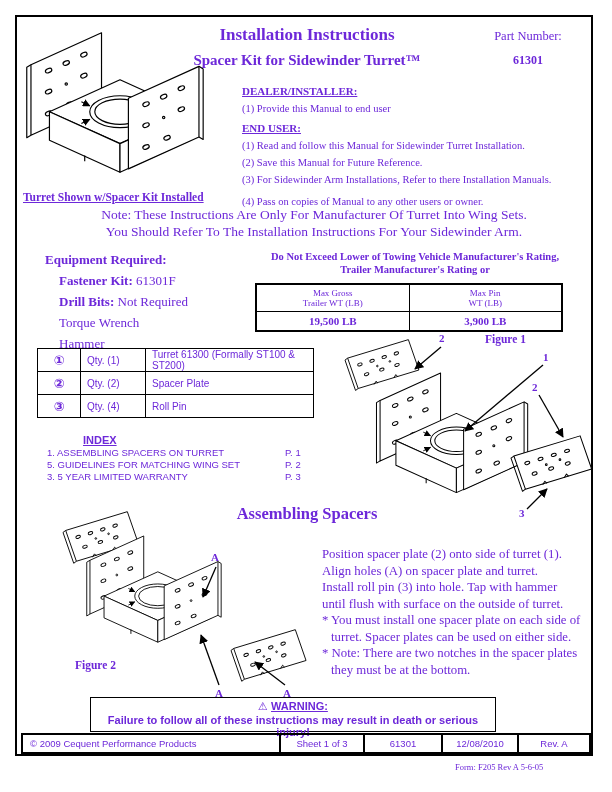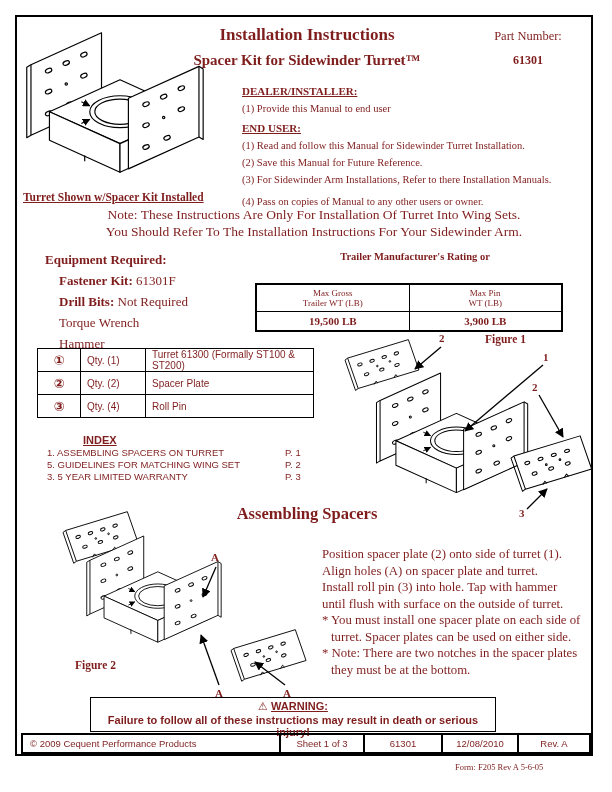--- a/index.html
+++ b/index.html
@@ -1,17 +1,17 @@
 <!DOCTYPE html>
 <html><head>
 <meta charset="utf-8">
 <style>
   html,body{margin:0;padding:0;background:#fff;}
   .sheet{position:relative;width:612px;height:792px;background:#fff;overflow:hidden;
-         font-family:"Liberation Serif","DejaVu Serif",serif;color:#7f1d1d;}
+         font-family:"Liberation Serif","DejaVu Serif",serif;color:#6d28d9;}
   .page{position:absolute;left:15px;top:15px;width:578px;height:741px;border:2px solid #000;box-sizing:border-box;}
   .abs{position:absolute;}
   .b{font-weight:bold;margin-top:20px;}
 
   .title-block{left:140px;top:8px;width:300px;text-align:center;}
   .title-main{font-size:17px;font-weight:bold;}
   .title-sub{font-size:15px;font-weight:bold;margin-top:7px;}
   .partnum{left:452px;top:12px;width:118px;text-align:center;font-size:12.5px;}
   .partnum .pn-val{font-weight:bold;font-size:12px;margin-top:9px;}
 
@@ -166,33 +166,34 @@
       <div class="hd">DEALER/INSTALLER:</div>
       <div class="it">(1)  Provide this Manual to end user</div>
       <div class="hd hd2">END USER:</div>
       <div class="it">(1) Read and follow this Manual for Sidewinder Turret Installation.</div>
       <div class="it">(2) Save this Manual for Future Reference.</div>
       <div class="it">(3) For Sidewinder Arm Installations, Refer to there Installation Manuals.</div>
       <div class="it it4">(4) Pass on copies of Manual to any other users or owner.</div>
     </div>
 
     <div class="abs note">
-      <div>Note: These Instructions Are Only For Installation Of  Turret Into Wing Sets.</div>
+      <div>Note: These Instructions Are Only For Manufacturer Of  Turret Into Wing Sets.</div>
       <div>You Should Refer To The Installation Instructions For Your Sidewinder Arm.</div>
     </div>
 
     <div class="abs equipment">
       <div class="hd">Equipment Required:</div>
       <div class="ind"><span class="b">Fastener Kit:</span><span> 61301F</span></div>
       <div class="ind"><span class="b">Drill Bits:</span><span>  Not Required</span></div>
       <div class="ind">Torque Wrench</div>
       <div class="ind">Hammer</div>
     </div>
 
     <div class="abs rating-title">
+      <div>Do Not Exceed Lower of Towing Vehicle Manufacturer's Rating,</div>
       <div>Trailer Manufacturer's Rating or</div>
     </div>
     <table class="abs rating-table">
       <tbody>
           <tr>
         <td class="rt-hdr">
           <div>Max Gross</div>
           <div>Trailer WT (LB)</div>
         </td>
         <td class="rt-hdr">

